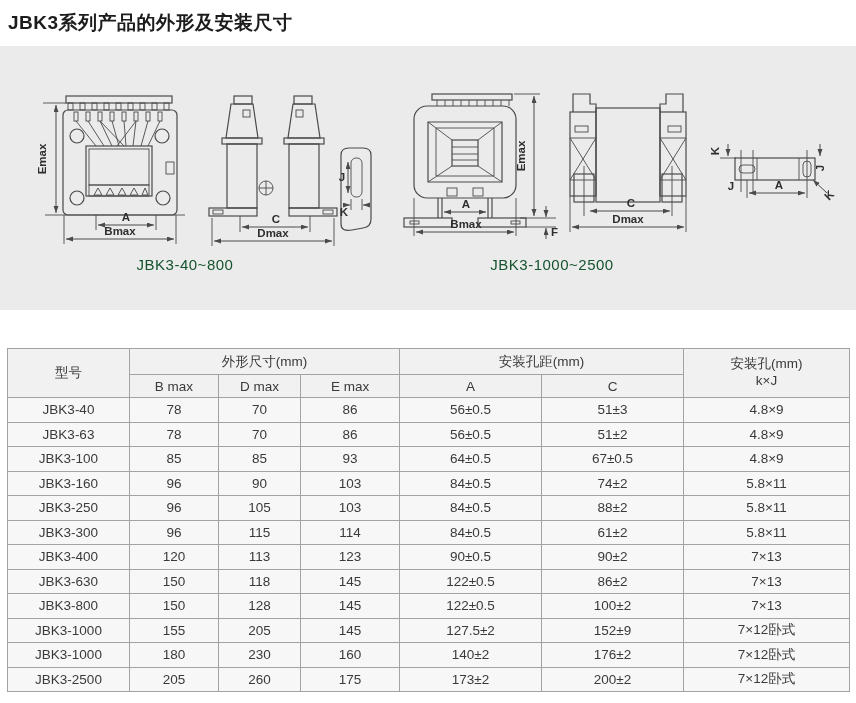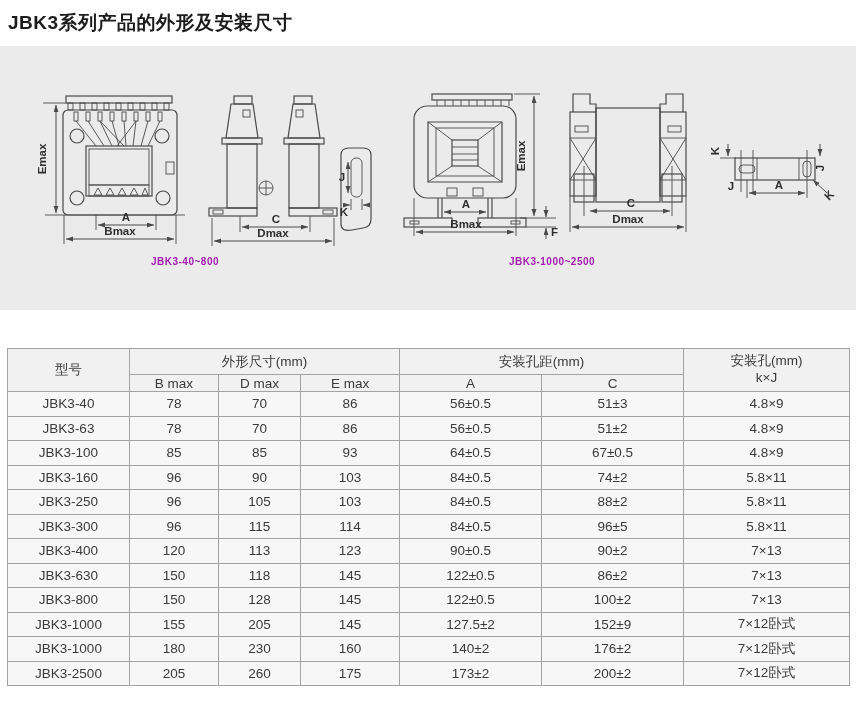--- a/index.html
+++ b/index.html
@@ -13,38 +13,38 @@
     position:absolute;left:8px;top:10px;
     font-size:19px;font-weight:bold;color:#1c1c1c;letter-spacing:0.5px;
   }
   .figure-band{
     position:absolute;left:0;top:46px;width:856px;height:264px;
     background:#ebebeb;
   }
   .figure-band svg{position:absolute;left:0;top:0;}
   .fig-caption{
     position:absolute;top:210px;transform:translateX(-50%);
-    font-size:10px;color:#a21caf;letter-spacing:0.5px;white-space:nowrap;font-weight:bold;
+    font-size:15px;color:#14532d;letter-spacing:0.5px;white-space:nowrap;
   }
   .fig-caption.small{left:185px;}
   .fig-caption.large{left:552px;}
   .spec-table{
     position:absolute;left:7px;top:348px;width:842px;
     border-collapse:collapse;table-layout:fixed;
     background:#f7f7f7;
   }
   .spec-table th,.spec-table td{
     border:1px solid #a3a3a3;
     font-weight:normal;text-align:center;vertical-align:middle;
     padding:0 2px;overflow:hidden;white-space:nowrap;
   }
   .spec-table th{background:#f1f1f1;font-size:13.5px;color:#3a3a3a;}
   .spec-table td{font-size:13.5px;color:#3a3a3a;background:#f7f7f7;}
   .spec-table .h1{height:26px;}
-  .spec-table .h2{height:17px;}
+  .spec-table .h2{height:23px;}
   .spec-table tbody tr{height:24.5px;}
   .two-line span{display:block;line-height:1.25;}
   
   .ln{fill:none;stroke:#4a4a4a;stroke-width:1.2;}
   .thin{fill:none;stroke:#4a4a4a;stroke-width:0.9;}
   .dim{fill:none;stroke:#4a4a4a;stroke-width:1;}
   text.lbl{font:600 11.5px "Liberation Sans","DejaVu Sans",sans-serif;fill:#2e2e2e;}
 </style>
 </head>
 <body>
@@ -365,21 +365,21 @@
     <td>84±0.5</td>
     <td>88±2</td>
     <td>5.8×11</td>
   </tr>
       <tr>
     <td>JBK3-300</td>
     <td>96</td>
     <td>115</td>
     <td>114</td>
     <td>84±0.5</td>
-    <td>96±5</td>
+    <td>61±2</td>
     <td>5.8×11</td>
   </tr>
       <tr>
     <td>JBK3-400</td>
     <td>120</td>
     <td>113</td>
     <td>123</td>
     <td>90±0.5</td>
     <td>90±2</td>
     <td>7×13</td>

